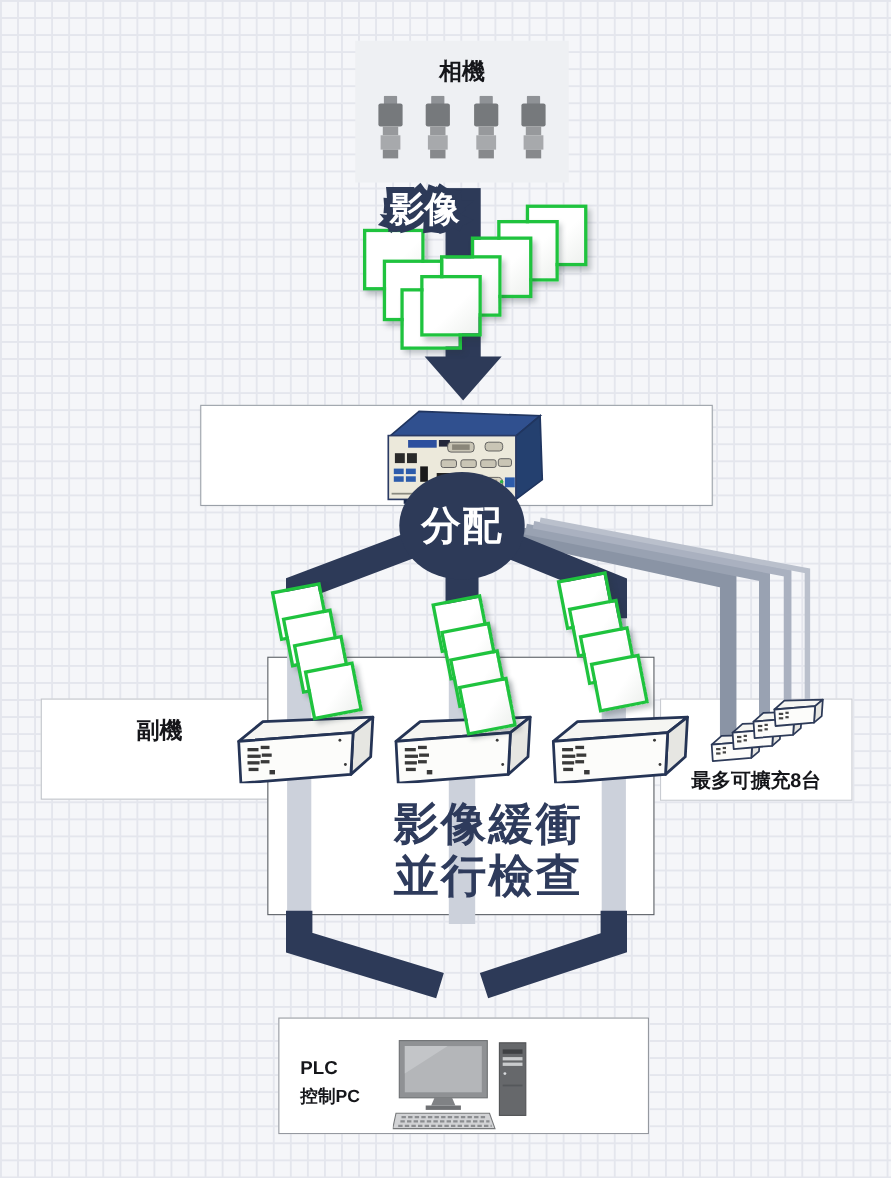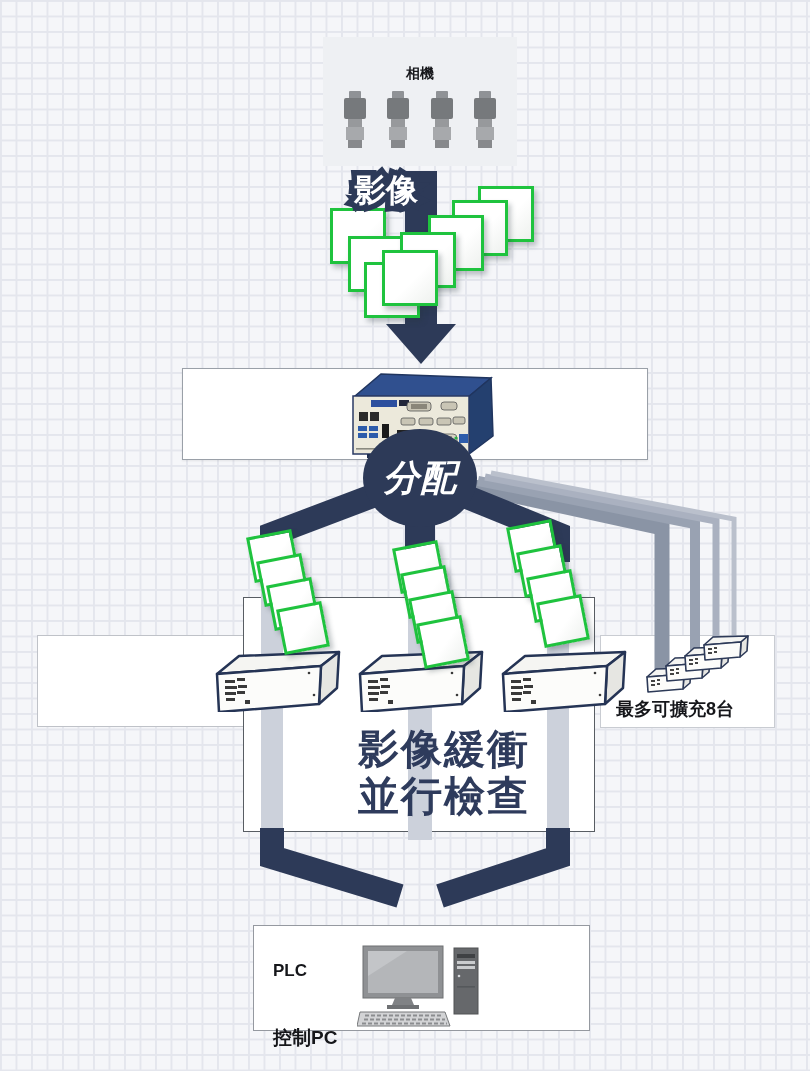--- a/index.html
+++ b/index.html
@@ -9,45 +9,45 @@
     font-family:"Liberation Sans","DejaVu Sans",sans-serif;
     background-color:#f5f6f9;
     background-image:
       linear-gradient(#e4e6ed 1.5px, transparent 1.5px),
       linear-gradient(90deg,#e4e6ed 1.5px, transparent 1.5px);
     background-size:15.5px 15.5px;
   }
   .abs{position:absolute;}
   
   .camera-panel{left:323px;top:37px;width:194px;height:129px;background:#eef0f3;}
-  .camera-title{display:block;text-align:center;margin-top:28px;font-size:14px;font-weight:bold;color:#15161a;}
+  .camera-title{display:block;text-align:center;margin-top:14px;font-size:21px;font-weight:bold;color:#15161a;}
   .camera-row{display:flex;justify-content:space-between;padding:8px 18px 0 18px;}
   
   .wbox{background:#ffffff;}
   .main-box{left:182px;top:368px;width:466px;height:92px;border:1px solid #9aa0a8;box-shadow:0 1px 2px rgba(0,0,0,.08);}
   .main-text{left:207px;top:385px;width:122px;text-align:center;color:#15161a;}
   .main-text .l1{display:block;font-size:22px;font-weight:bold;line-height:27px;}
   .main-text .l2{display:block;font-size:20px;font-weight:600;line-height:27px;}
   .sub-label-box{left:37px;top:635px;width:308px;height:92px;border:1px solid #bfc2c8;}
   .sub-label-text{left:45px;top:650px;width:200px;text-align:center;color:#15161a;font-weight:bold;}
   .sub-label-text .l1{display:block;font-size:21px;line-height:30px;}
   .sub-label-text .l2{display:block;font-size:21px;line-height:30px;}
   .center-box{left:243px;top:597px;width:352px;height:235px;border:1.5px solid #585d63;}
   .expansion-box{left:600px;top:635px;width:175px;height:93px;border:1px solid #c9ccd2;}
-  .expansion-note{left:600px;top:697px;width:175px;text-align:left;font-size:18px;font-weight:bold;color:#15161a;margin-left:16px;}
+  .expansion-note{left:600px;top:697px;width:175px;text-align:center;font-size:18px;font-weight:bold;color:#15161a;}
   .plc-box{left:253px;top:925px;width:337px;height:106px;border:1px solid #9599a0;}
   .plc-text{left:273px;top:957px;color:#15161a;font-weight:bold;}
   .plc-text .l1{display:block;font-size:17px;line-height:27px;}
-  .plc-text .l2{display:block;font-size:19px;line-height:27px;margin-top:40px;}
+  .plc-text .l2{display:block;font-size:16px;line-height:27px;}
   
   .process-text{left:243px;top:726px;width:402px;text-align:center;color:#2e3b5c;font-weight:800;}
   .process-text .l1,.process-text .l2{display:block;font-size:41px;line-height:47px;letter-spacing:2px;}
   
   .flow-circle{display:flex;align-items:center;justify-content:center;background:#2d3a58;border-radius:50%;
-    color:#fff;font-weight:800;font-size:36px;letter-spacing:1px;font-style:italic;}
+    color:#fff;font-weight:800;font-size:36px;letter-spacing:1px;}
   .distribute-circle{left:363px;top:429px;width:114px;height:98px;}
   .result-circle{left:368px;top:833px;width:102px;height:102px;}
   
   .outlined-label{left:354px;top:168px;width:84px;height:46px;font-size:32px;font-weight:800;line-height:44px;white-space:nowrap;}
   .outlined-label .stroke{position:absolute;left:0;top:0;color:#2d3a58;-webkit-text-stroke:11px #2d3a58;
     text-shadow:-4px 0 0 #2d3a58,4px 0 0 #2d3a58,0 -4px 0 #2d3a58,0 4px 0 #2d3a58,
       -3px -3px 0 #2d3a58,3px 3px 0 #2d3a58,-3px 3px 0 #2d3a58,3px -3px 0 #2d3a58;}
   .outlined-label .fill{position:absolute;left:0;top:0;color:#fff;}
   
   .gsq{position:absolute;width:56px;height:56px;background:linear-gradient(135deg,#ffffff 55%,#eef1ee);
@@ -272,20 +272,21 @@
   <div class="gsq small" style="left:404px;top:569px;"></div>
   <div class="gsq small" style="left:412px;top:594px;"></div>
   <div class="gsq small" style="left:420px;top:619px;"></div>
 
   <div class="gsq small" style="left:510px;top:523px;"></div>
   <div class="gsq small" style="left:520px;top:548px;"></div>
   <div class="gsq small" style="left:530px;top:573px;"></div>
   <div class="gsq small" style="left:540px;top:598px;"></div>
 
   <div class="abs sub-label-text">
+    <span class="l1">副機</span>
   </div>
 
   <div class="abs expansion-note">最多可擴充8台</div>
 
   <div class="abs outlined-label">
     <span class="stroke">影像</span>
     <span class="fill">影像</span>
   </div>
 
   <div class="abs flow-circle distribute-circle">

